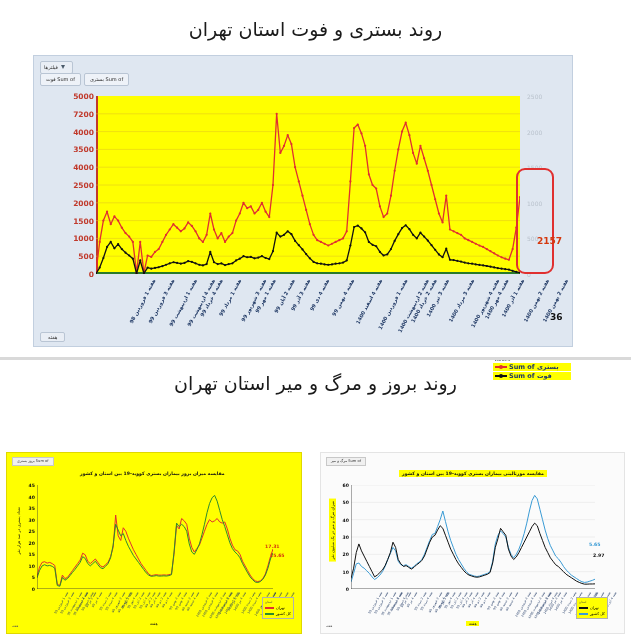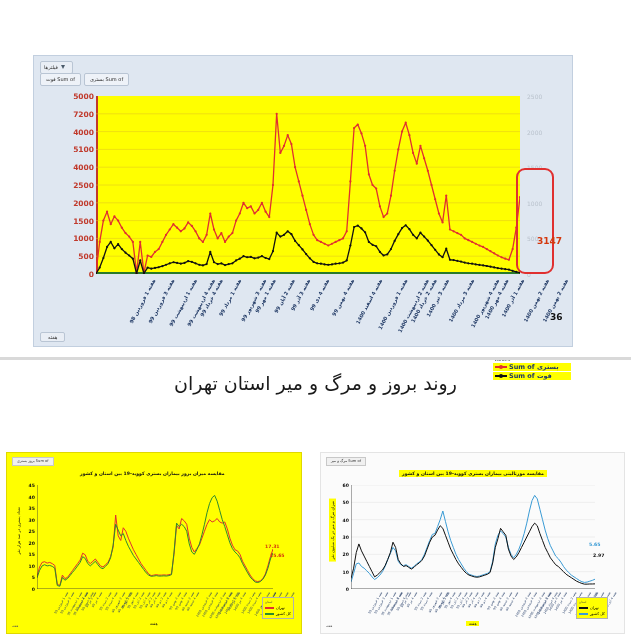--- a/index.html
+++ b/index.html
@@ -171,38 +171,39 @@
   .mini-legend .ml-title{font-size:3px;color:#444;display:block;text-align:left;}
   .mini-legend .ml-row{display:flex;align-items:center;gap:2px;justify-content:flex-end;}
   .mini-legend .ml-sw{display:inline-block;width:9px;height:1.5px;flex:none;}
   .endlbl{position:absolute;font-size:4.6px;font-weight:bold;white-space:nowrap;}
 </style>
 </head>
 <body>
 
 <div class="page">
 
+  <div class="main-title title1">روند بستری و فوت استان تهران</div>
 
   <div class="panel1">
 
     <div class="p1-filter">
       <span class="funnel"></span>
       <span>فیلترها</span>
     </div>
 
     <div class="p1-pills">
       <span class="pill">Sum of بستری</span>
       <span class="pill">Sum of فوت</span>
     </div>
 
     <div class="yaxis-l">
         <span style="top: 7px;">5000</span>
         <span style="top: 24.8px;">7200</span>
         <span style="top: 42.6px;">4000</span>
-        <span style="top: 60.4px;">5100</span>
+        <span style="top: 60.4px;">3500</span>
         <span style="top: 78.2px;">4000</span>
         <span style="top: 96px;">2500</span>
         <span style="top: 113.8px;">2000</span>
         <span style="top: 131.6px;">1500</span>
         <span style="top: 149.4px;">1000</span>
         <span style="top: 167.2px;">500</span>
         <span style="top: 185px;">0</span>
       </div>
     <div class="yaxis-r">
         <span style="top: 7px;">2500</span>
@@ -481,21 +482,21 @@
         <span style="left: 307.091px;">هفته 3 تیر 1400</span>
         <span style="left: 325.909px;">هفته 3 مرداد 1400</span>
         <span style="left: 344.727px;">هفته 4 شهریور 1400</span>
         <span style="left: 363.545px;">هفته 4 مهر 1400</span>
         <span style="left: 382.364px;">هفته 1 آذر 1400</span>
         <span style="left: 401.182px;">هفته 2 بهمن 1400</span>
         <span style="left: 420px;">هفته 2 بهمن 1400</span>
       </div>
 
     <div class="hl-box"></div>
-    <div class="lbl-2157">3147</div>
+    <div class="lbl-2157">2157</div>
     <div class="lbl-41">36</div>
 
     <div class="legend1">
       <div class="lg-title">Values</div>
       <div class="lg-row">
         <span class="swatch sw-red"></span>
         <span>Sum of بستری</span>
       </div>
       <div class="lg-row">
         <span class="swatch sw-black"></span>

